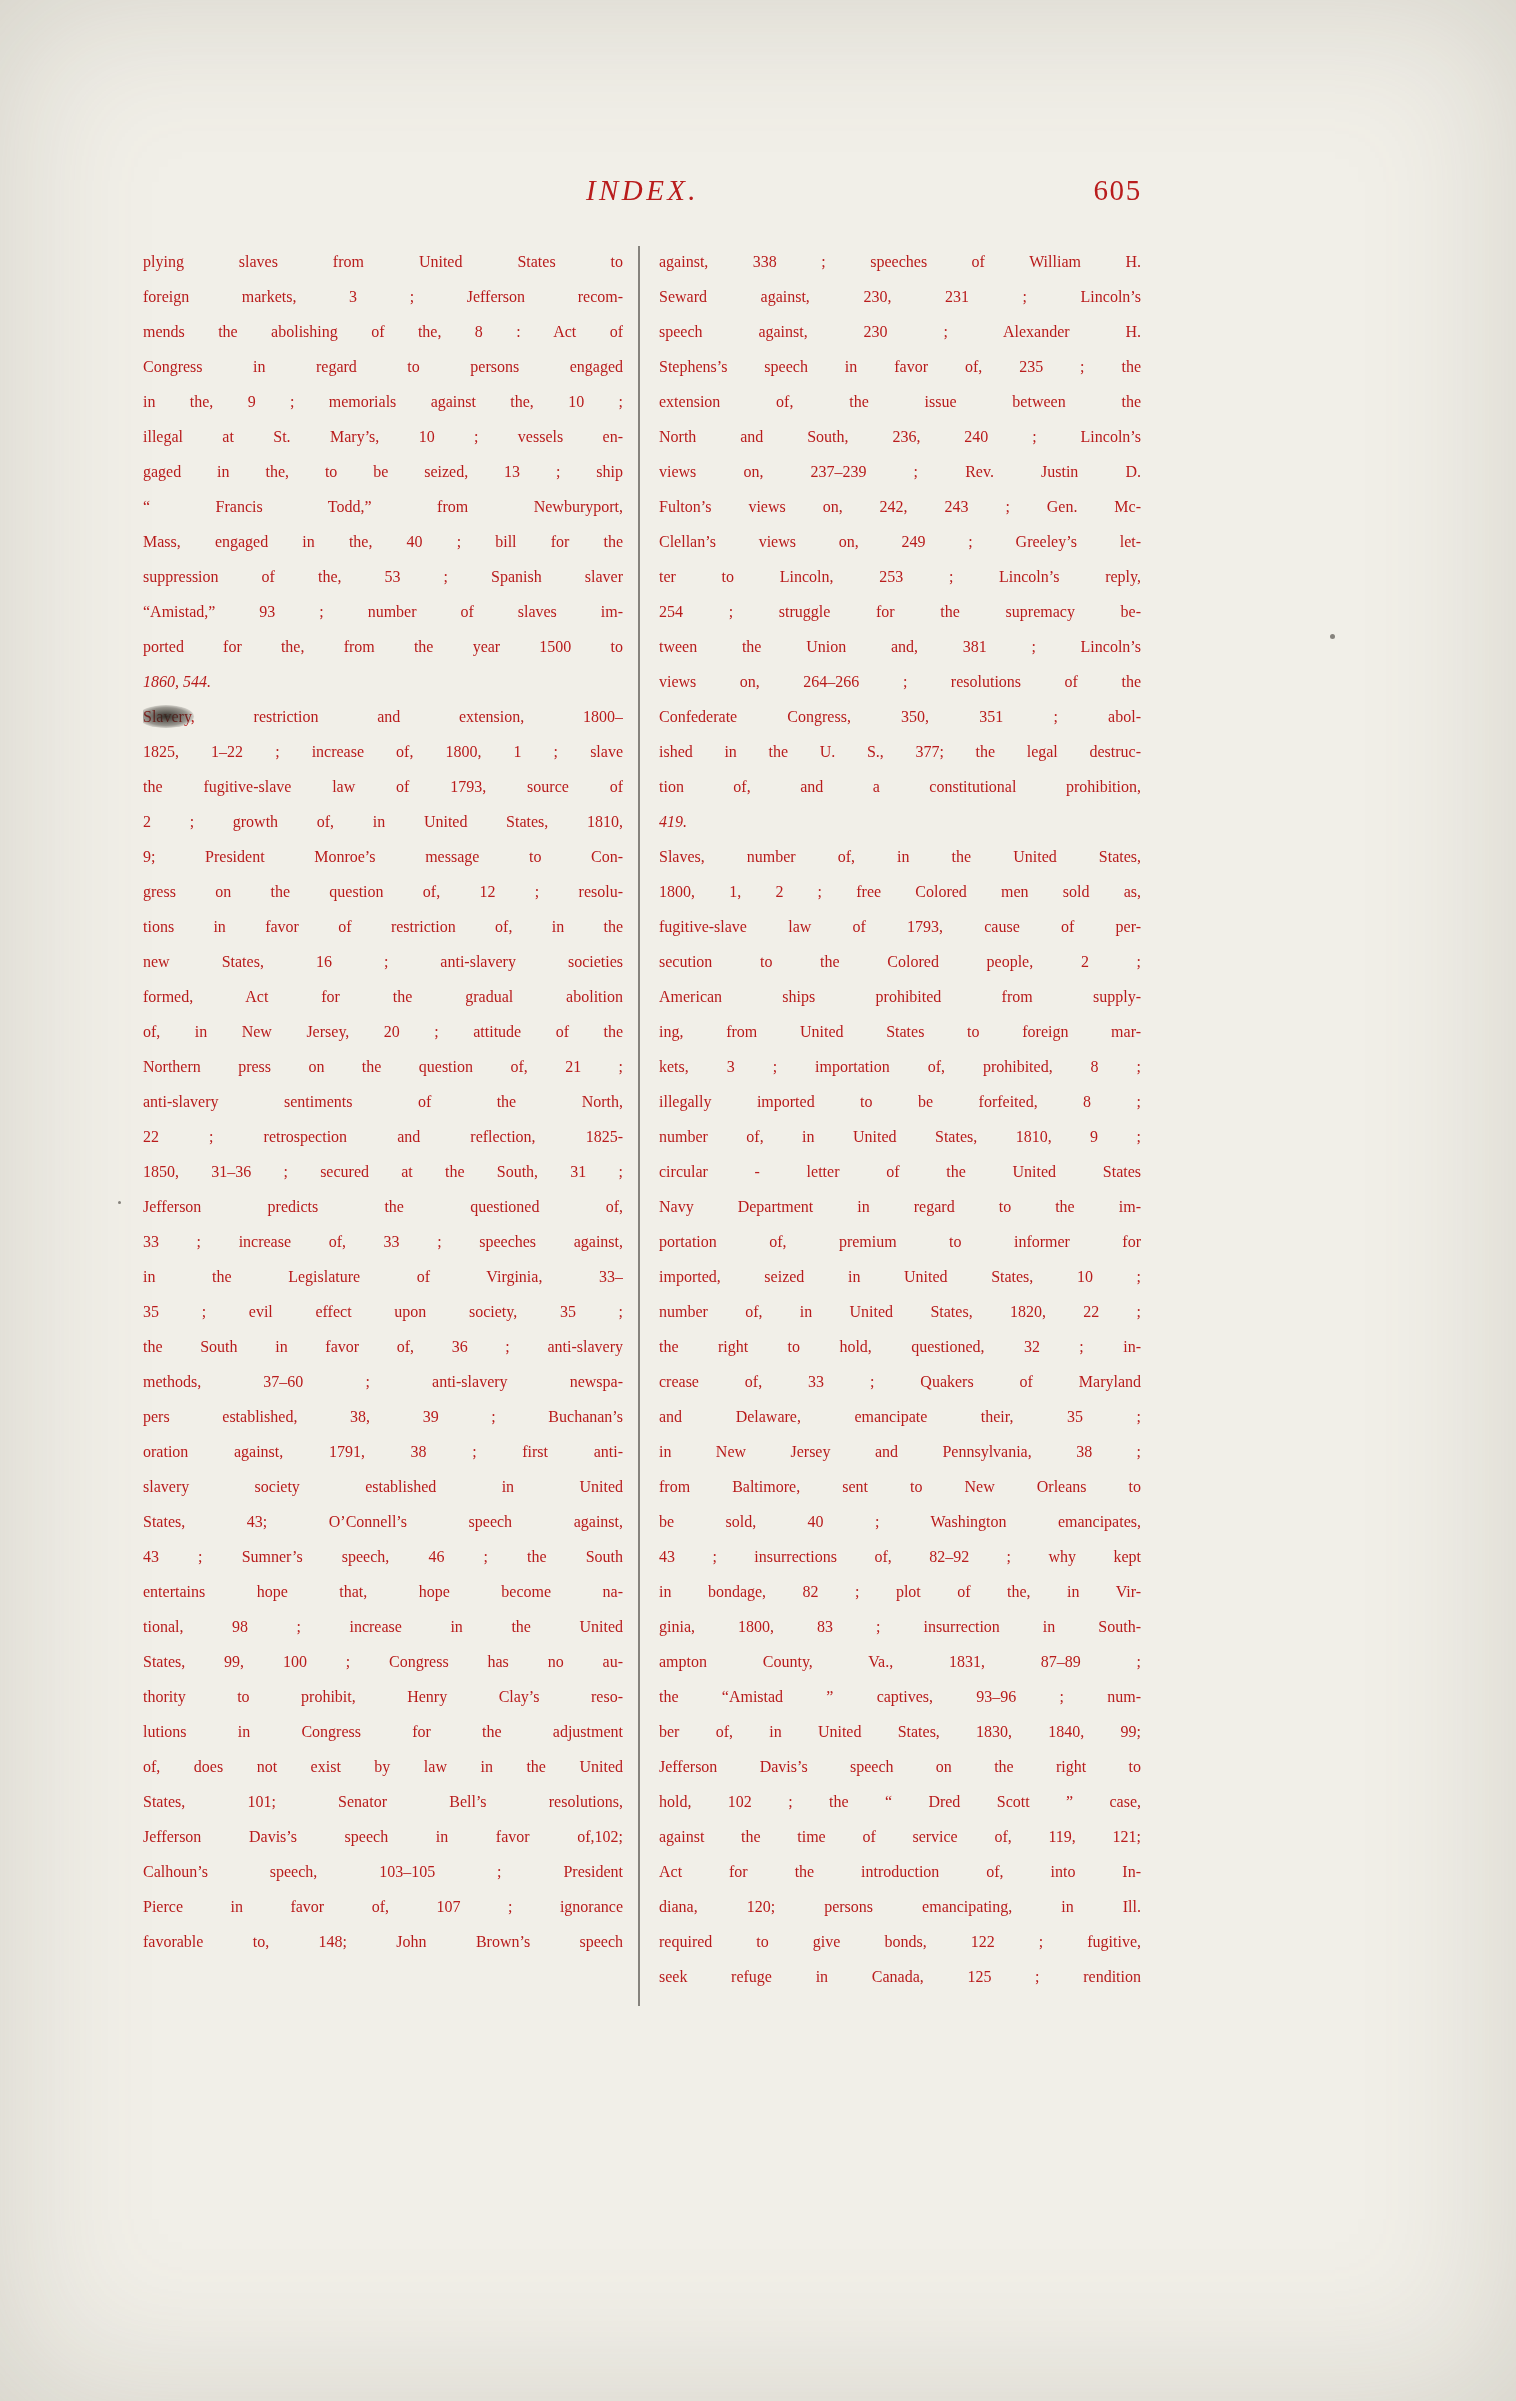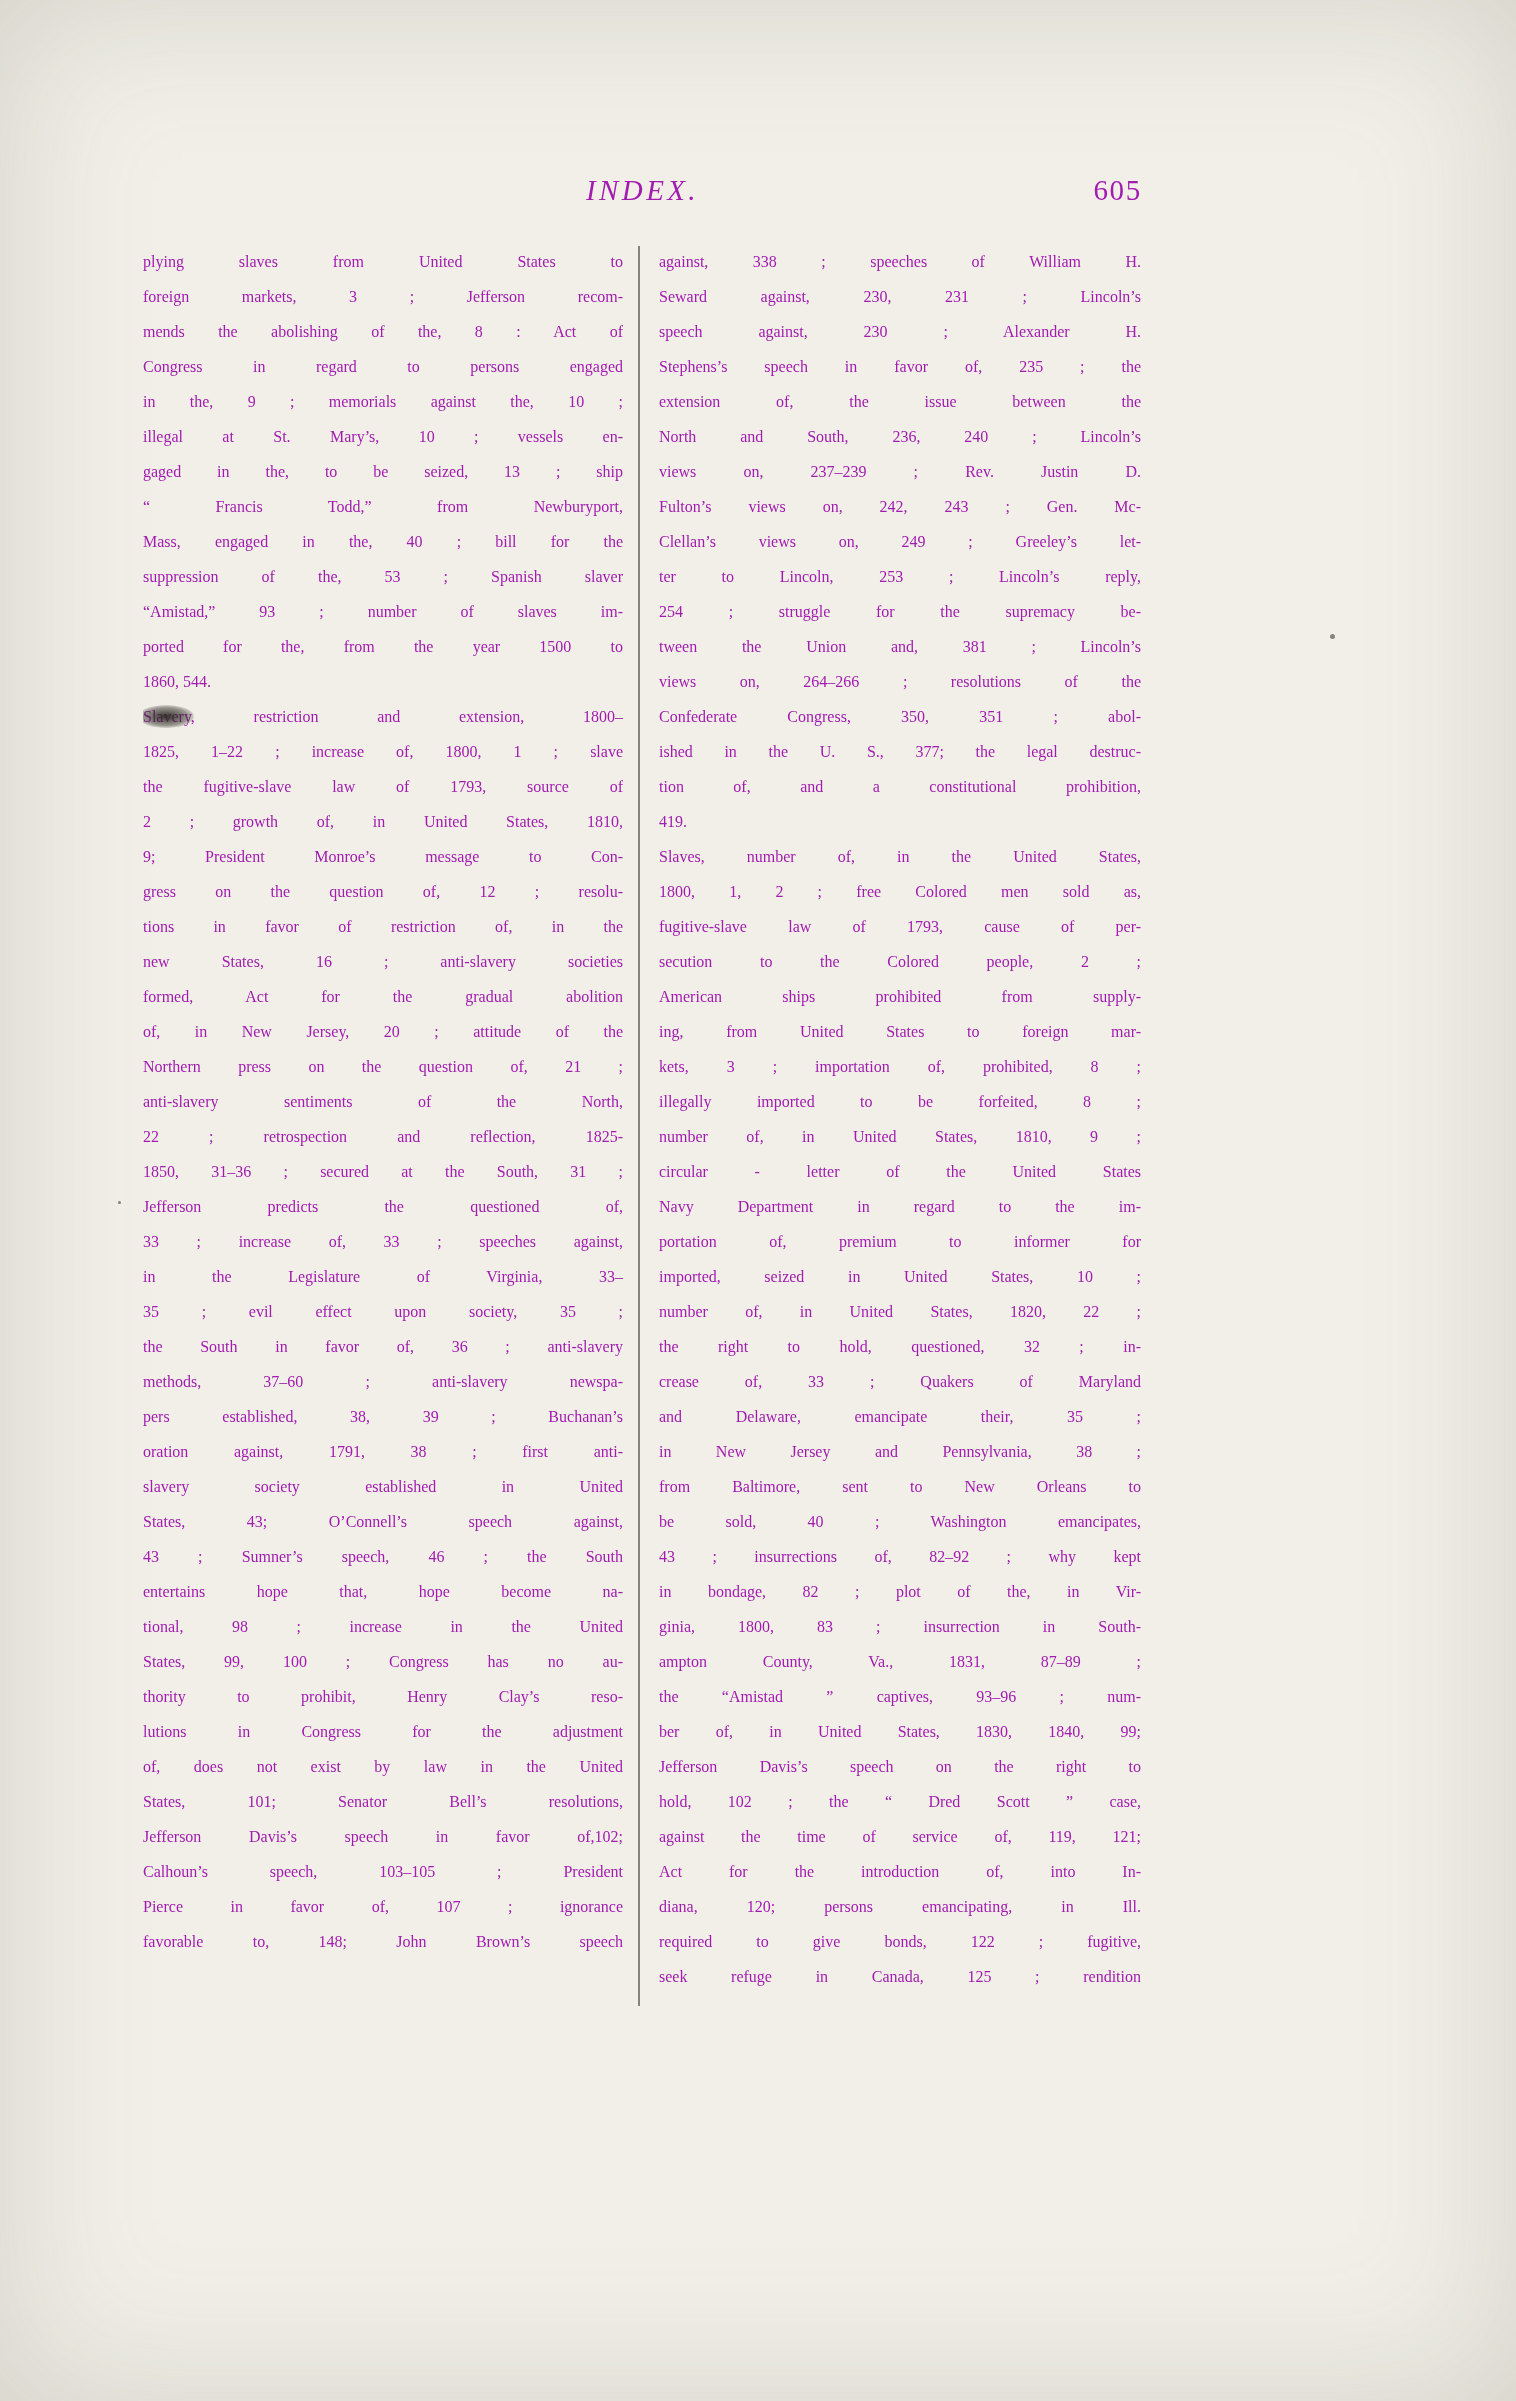--- a/index.html
+++ b/index.html
@@ -51,20 +51,21 @@
   .para { margin: 0; }
   .line {
     height: 35px;
     overflow: hidden;
     text-align: justify;
     text-align-last: justify;
   }
   .line.noj {
     text-align: left;
     text-align-last: left;
+    font-style: italic;
   }
   .line.blot { position: relative; }
   .line.blot::after {
     content: "";
     position: absolute;
     left: -5px; top: 5.9px;
     width: 56px; height: 23px;
     border-radius: 50%;
     background: radial-gradient(ellipse at center,
       rgba(43,40,34,0.95) 0%,
@@ -75,21 +76,21 @@
     position: absolute;
     border-radius: 50%;
     background: rgba(45,42,36,0.55);
   }
   .speck-1 { left: 1330px; top: 634px; width: 5px; height: 5px; }
   .speck-2 { left: 118px;  top: 1201px; width: 3.4px; height: 3.4px; }
 </style>
 </head>
 <body>
 
-<div class="page" style="background: rgb(241, 239, 232); color: #a21caf;">
+<div class="page" style="background: rgb(241, 239, 232); color: #b91c1c;">
   <div class="header">
     <span class="title">INDEX.</span>
     <span class="pagenum">605</span>
   </div>
 
   <div class="divider"></div>
 
   <div class="col col-left">
       <div class="para">
         <div class="line">plying slaves from United States to</div>

